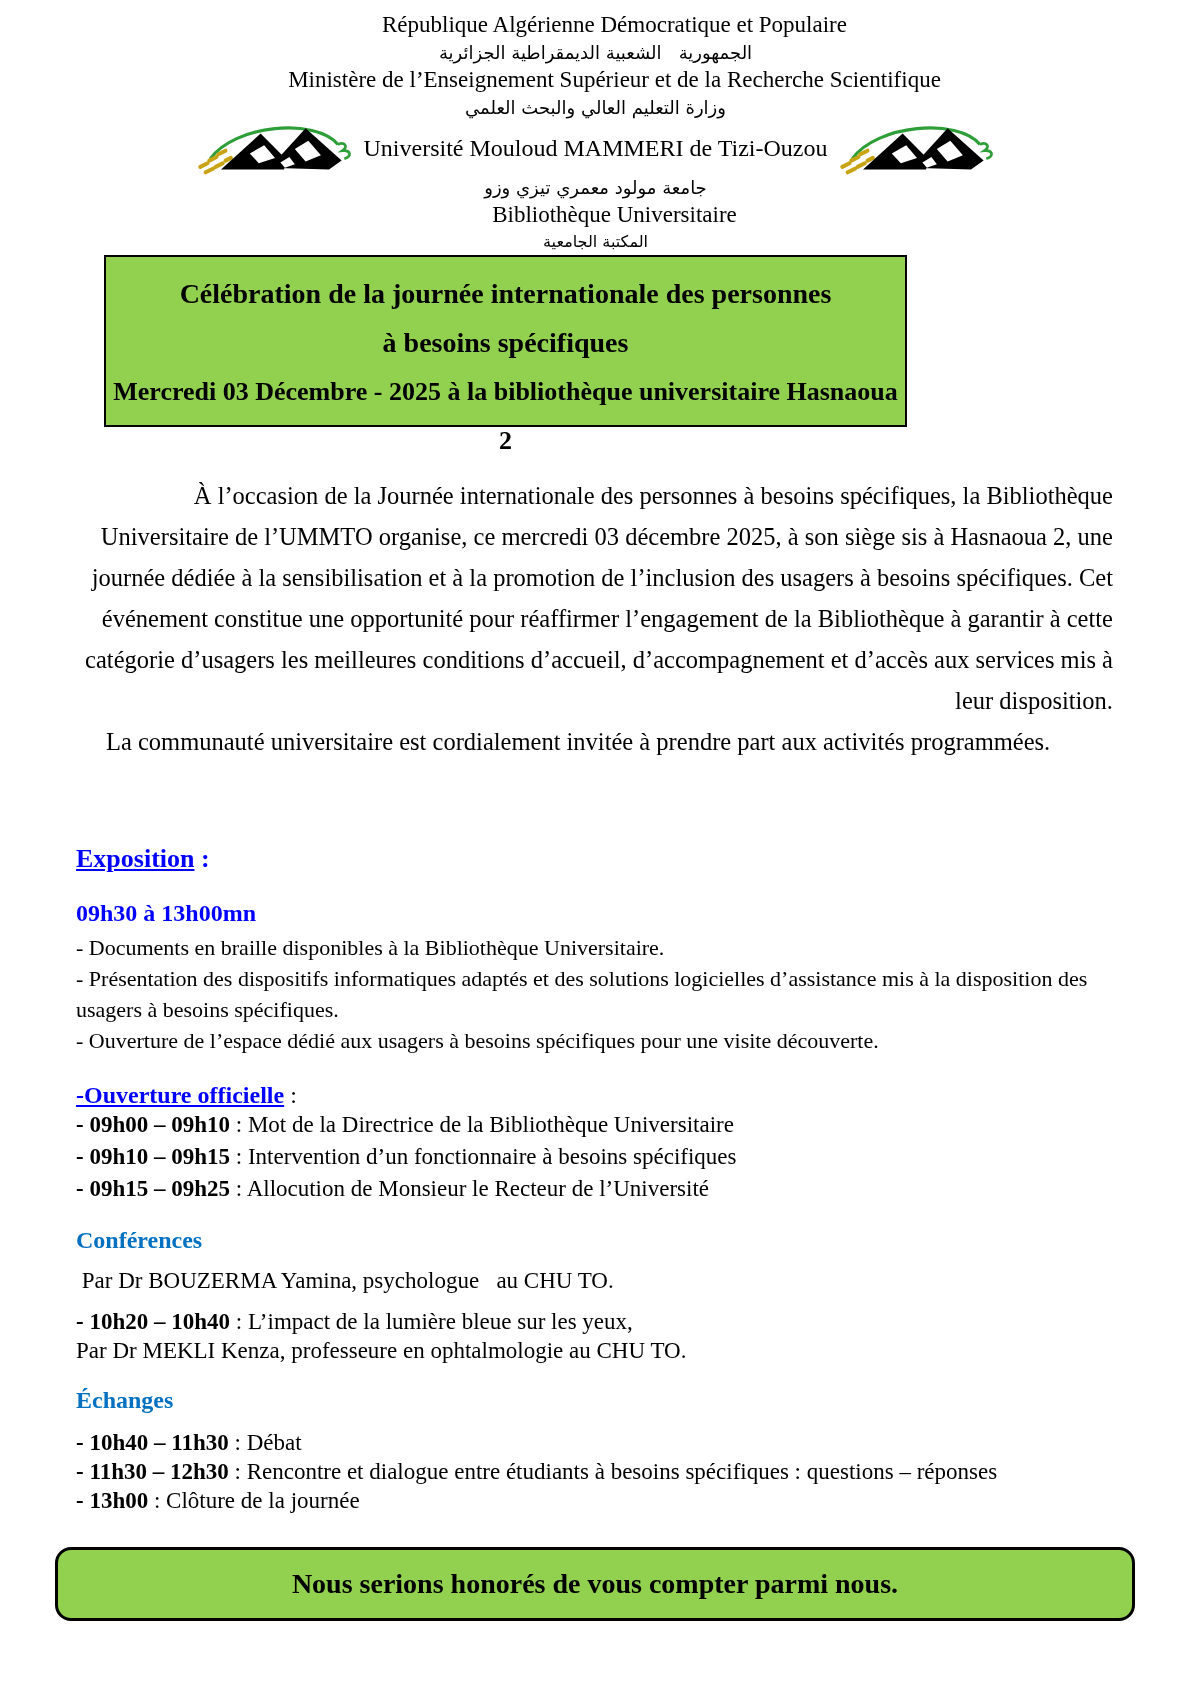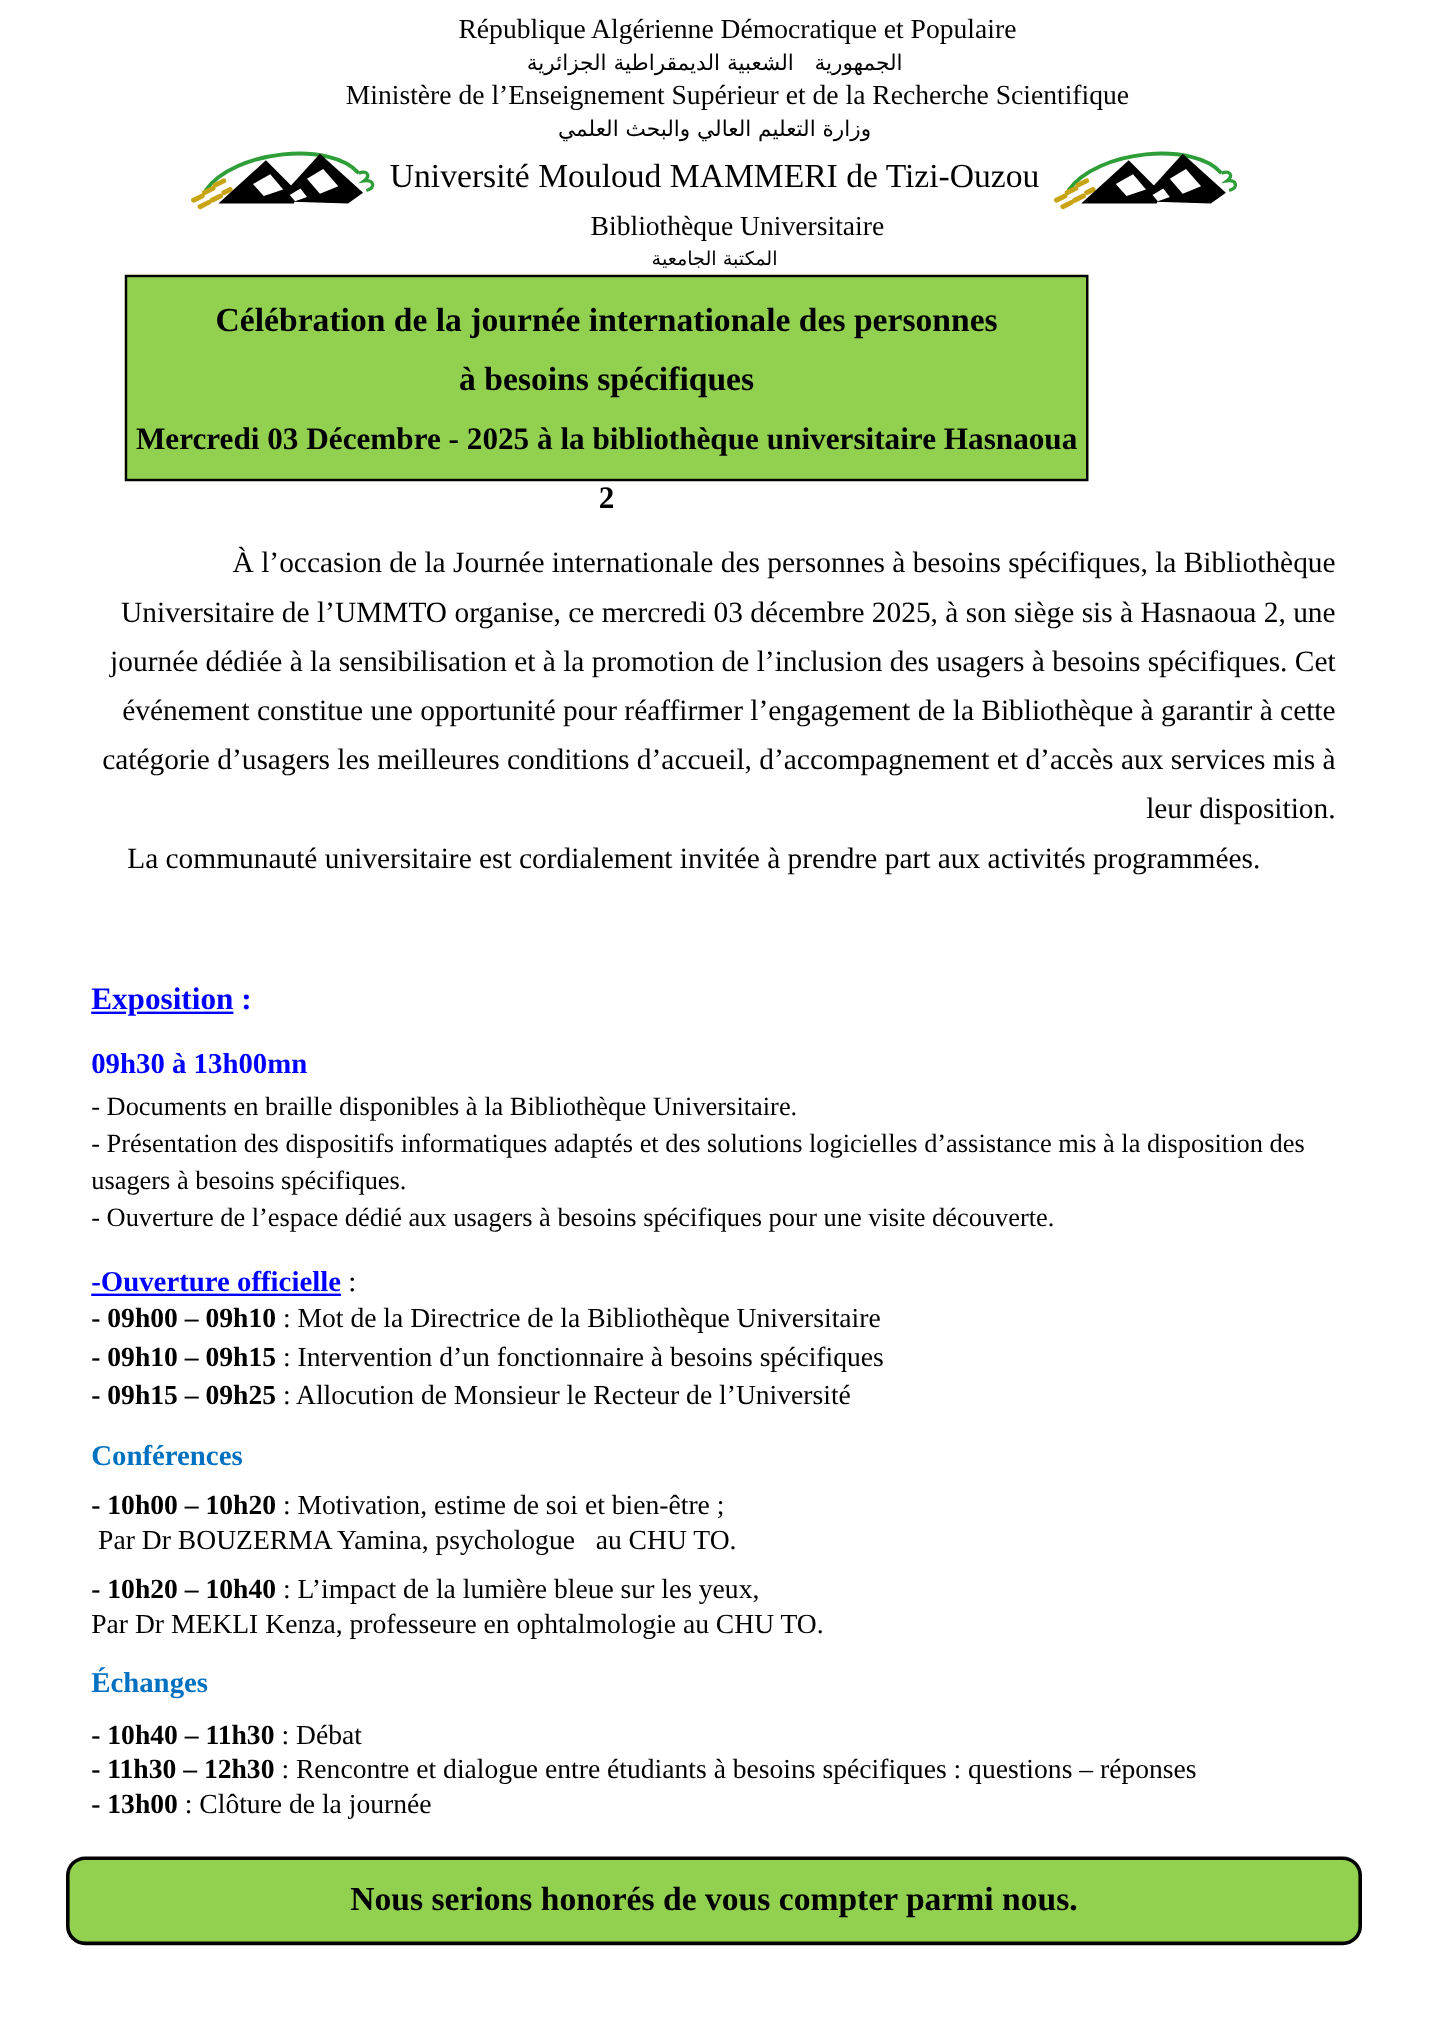--- a/index.html
+++ b/index.html
@@ -7,21 +7,21 @@
     position:relative; width:1191px; height:1684px; margin:0 auto;
     background:#ffffff; color:#000;
     font-family:"Liberation Serif", serif;
     overflow:hidden;
   }
   
   .hdr { padding-top:10px; text-align:center; }
   .hl-fr { font-size:23px; line-height:30px;padding-left:38px; }
   .hl-ar { font-family:"DejaVu Sans", sans-serif; font-size:18px; line-height:25px; white-space:pre-wrap; }
   .univ-row { display:flex; align-items:center; justify-content:center; gap:0px; height:54px; margin-top:1px; }
-  .univ-name { font-size:28px; white-space:nowrap; }
+  .univ-name { font-size:24px; white-space:nowrap; }
   .logo { width:178px; height:54px; flex:0 0 auto; }
   .logo svg { width:178px; height:54px; display:block; }
   .univ-ar { font-size:18px; line-height:26px; }
   .lib-fr { font-size:23px; line-height:28px; }
   .lib-ar { font-size:16px; line-height:25px; }
   
   .banner {
     box-sizing:border-box; width:803px; margin-left:104px; margin-top:1px;
     border:2px solid #000; background:#92D050;
     text-align:center; padding-top:12px; height:172px;
@@ -104,20 +104,21 @@
           </g>
           <path d="M30 54 L74 14 L98 38 L106 30 L100 54 Z" fill="#000"></path>
           <path d="M84 52 L124 8 L164 44 L150 54 Z" fill="#000"></path>
           <path d="M62 36 L78 27 L90 41 L72 47 Z" fill="#fff"></path>
           <path d="M112 31 L127 22 L141 38 L124 45 Z" fill="#fff"></path>
           <path d="M96 46 L106 40 L112 48 L101 52 Z" fill="#fff"></path>
         </svg>
       </span>
     </div>
 
+    <div class="hl-ar univ-ar" dir="rtl">جامعة مولود معمري تيزي وزو</div>
     <div class="hl-fr lib-fr">Bibliothèque Universitaire</div>
     <div class="hl-ar lib-ar" dir="rtl">المكتبة الجامعية</div>
   </div>
 
   <div class="banner">
     <div class="banner-t">Célébration de la journée internationale des personnes</div>
     <div class="banner-t">à besoins spécifiques</div>
     <div class="banner-s">Mercredi 03 Décembre - 2025 à la bibliothèque universitaire Hasnaoua 2</div>
   </div>
 
@@ -136,21 +137,20 @@
       <div class="expo-item">- Ouverture de l’espace dédié aux usagers à besoins spécifiques pour une visite découverte.</div>
     </div>
 
     <div class="h-ouv"><span class="u">-Ouverture officielle</span><span class="c"> :</span></div>
     <div class="sched"><span class="t">- 09h00 – 09h10</span><span> : </span><span>Mot de la Directrice de la Bibliothèque Universitaire</span></div>
     <div class="sched"><span class="t">- 09h10 – 09h15</span><span> : </span><span>Intervention d’un fonctionnaire à besoins spécifiques</span></div>
     <div class="sched"><span class="t">- 09h15 – 09h25</span><span> : </span><span>Allocution de Monsieur le Recteur de l’Université</span></div>
 
     <div class="h-sec">Conférences</div>
     <div class="conf-item">
-      <div class="row"><span class="t">- 10h00 – 10h20</span><span> : </span><span>Motivation, estime de soi et bien-être ;</span></div>
       <div class="by"> Par Dr BOUZERMA Yamina, psychologue &nbsp; au CHU TO.</div>
     </div>
     <div class="conf-item">
       <div class="row"><span class="t">- 10h20 – 10h40</span><span> : </span><span>L’impact de la lumière bleue sur les yeux,</span></div>
       <div class="by">Par Dr MEKLI Kenza, professeure en ophtalmologie au CHU TO.</div>
     </div>
 
     <div class="h-sec">Échanges</div>
     <div class="ech-items">
       <div class="sched"><span class="t">- 10h40 – 11h30</span><span> : </span><span>Débat</span></div>

